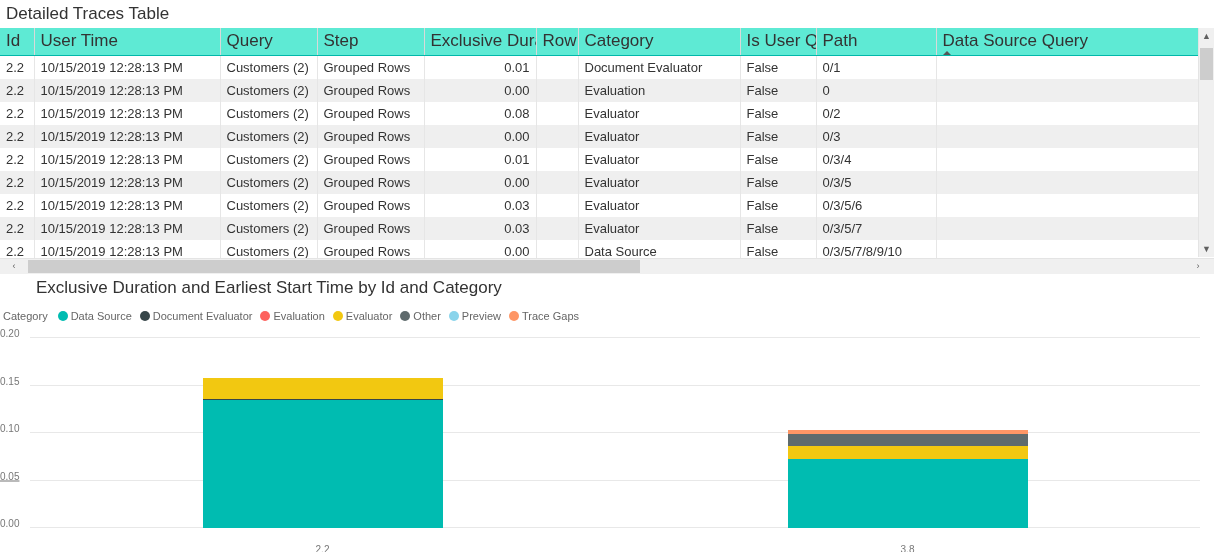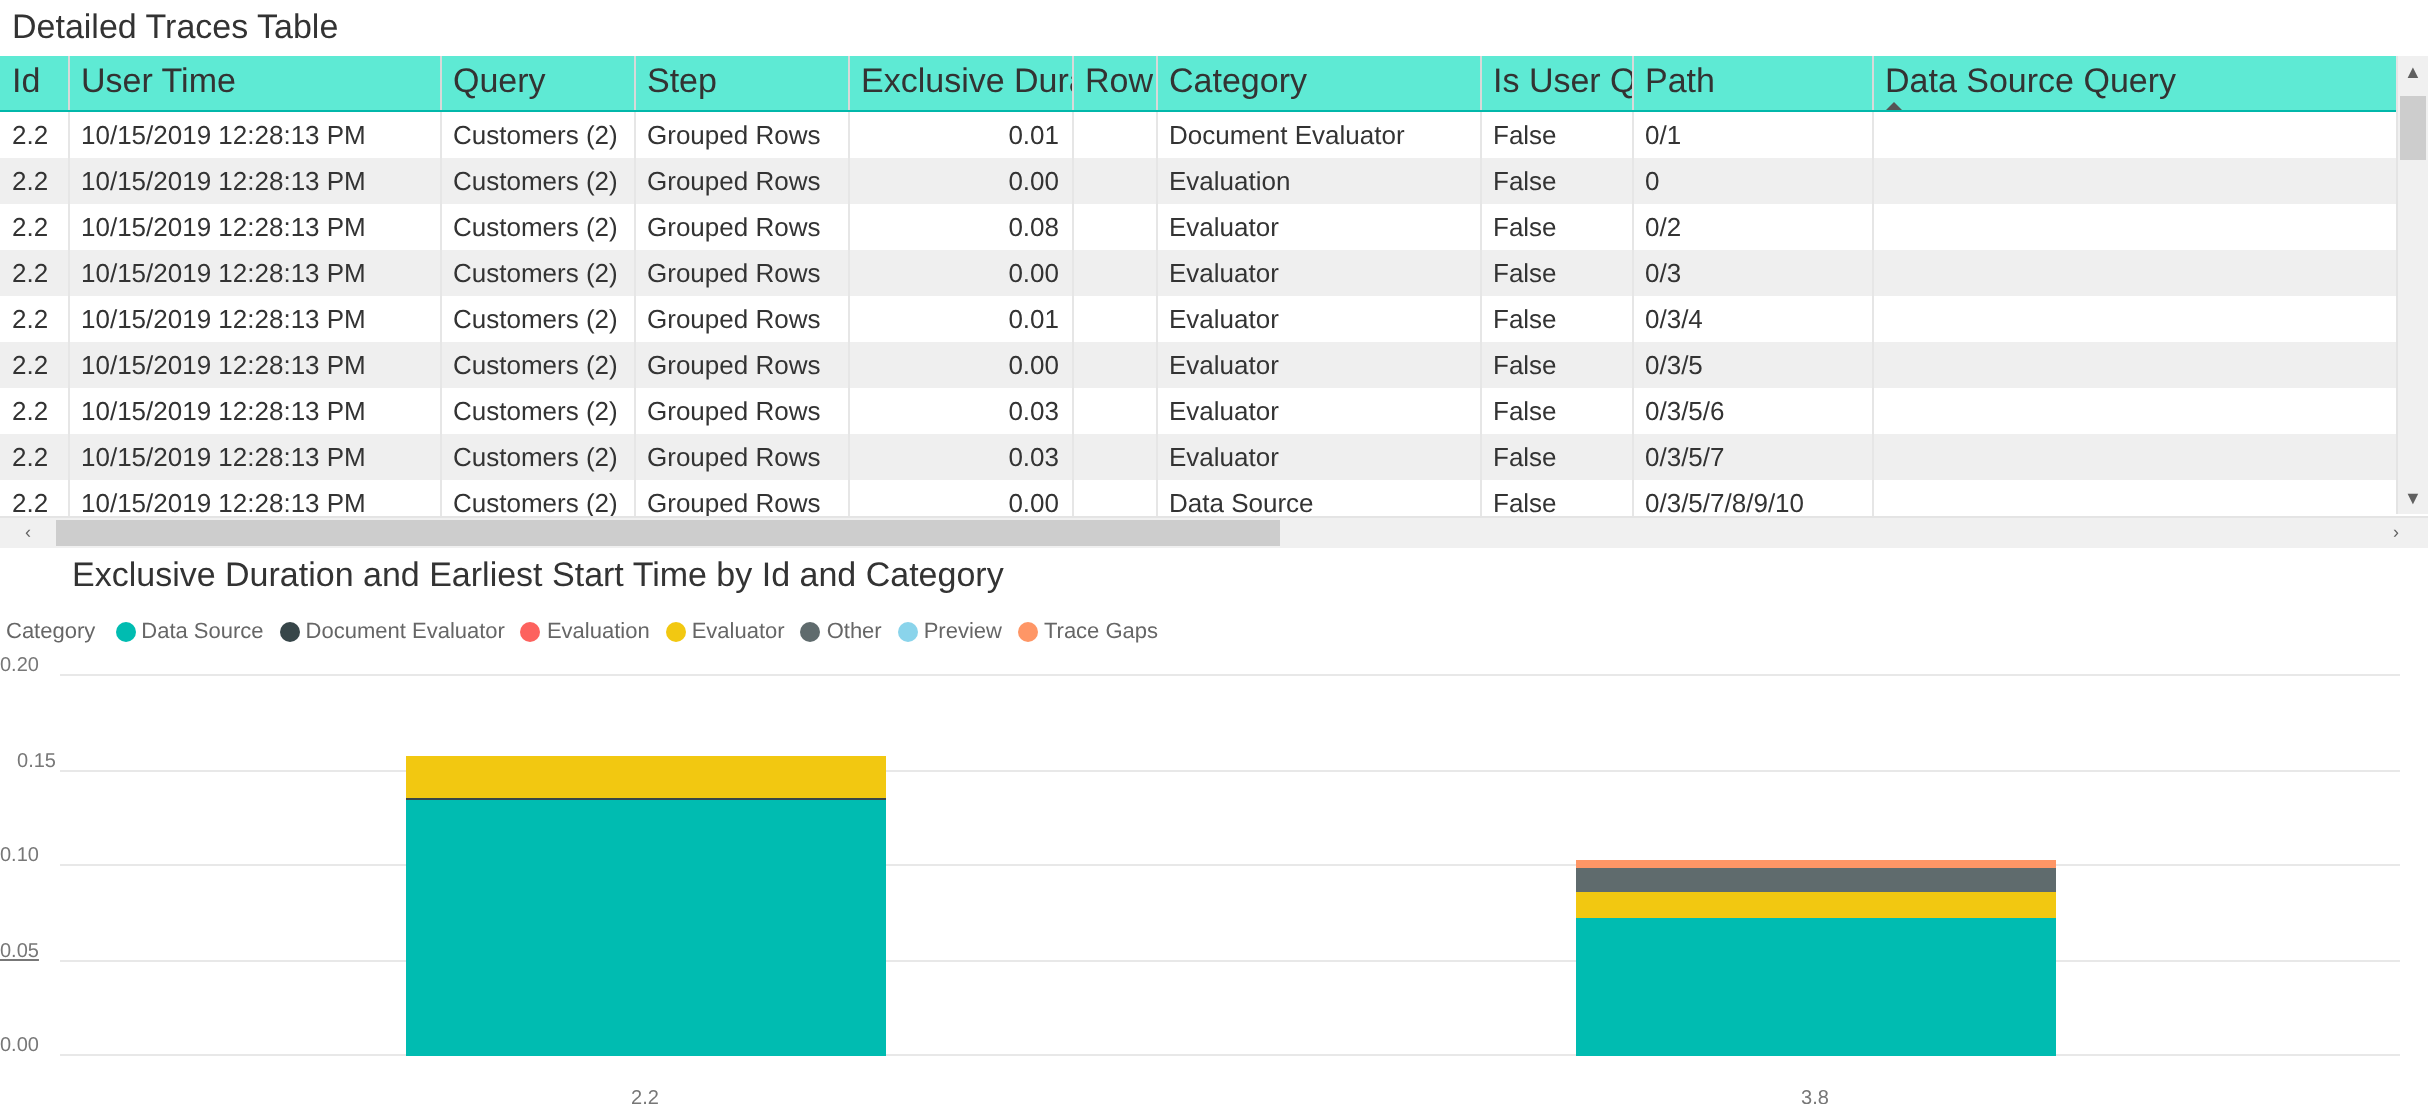--- a/index.html
+++ b/index.html
@@ -434,21 +434,21 @@
 
   <div class="plot">
     <div class="plot-inner" id="plot-inner">
         <div class="gridline" style="bottom: 0px;"></div>
         <div class="ytick" style="bottom: -6px;">0.00</div>
         <div class="gridline" style="bottom: 47.5px;"></div>
         <div class="ytick" style="bottom: 41.5px; text-decoration: underline;">0.05</div>
         <div class="gridline" style="bottom: 95px;"></div>
         <div class="ytick" style="bottom: 89px;">0.10</div>
         <div class="gridline" style="bottom: 142.5px;"></div>
-        <div class="ytick" style="bottom: 136.5px; text-align: right;">0.15</div>
+        <div class="ytick" style="bottom: 136.5px;">0.15</div>
         <div class="gridline" style="bottom: 190px;"></div>
         <div class="ytick" style="bottom: 184px;">0.20</div>
         <div class="bar" style="left: 172.5px; width: 240px; height: 190px;">
           <div class="seg" style="background: rgb(0, 188, 177); bottom: 0px; height: 128.25px;"></div>
           <div class="seg" style="background: rgb(55, 70, 73); bottom: 128.25px; height: 1px;"></div>
           <div class="seg" style="background: rgb(242, 200, 17); bottom: 129.2px; height: 20.9px;"></div>
         </div>
         <div class="xlabel" style="left: 292.5px;">2.2</div>
         <div class="bar" style="left: 757.5px; width: 240px; height: 190px;">
           <div class="seg" style="background: rgb(0, 188, 177); bottom: 0px; height: 69.35px;"></div>

